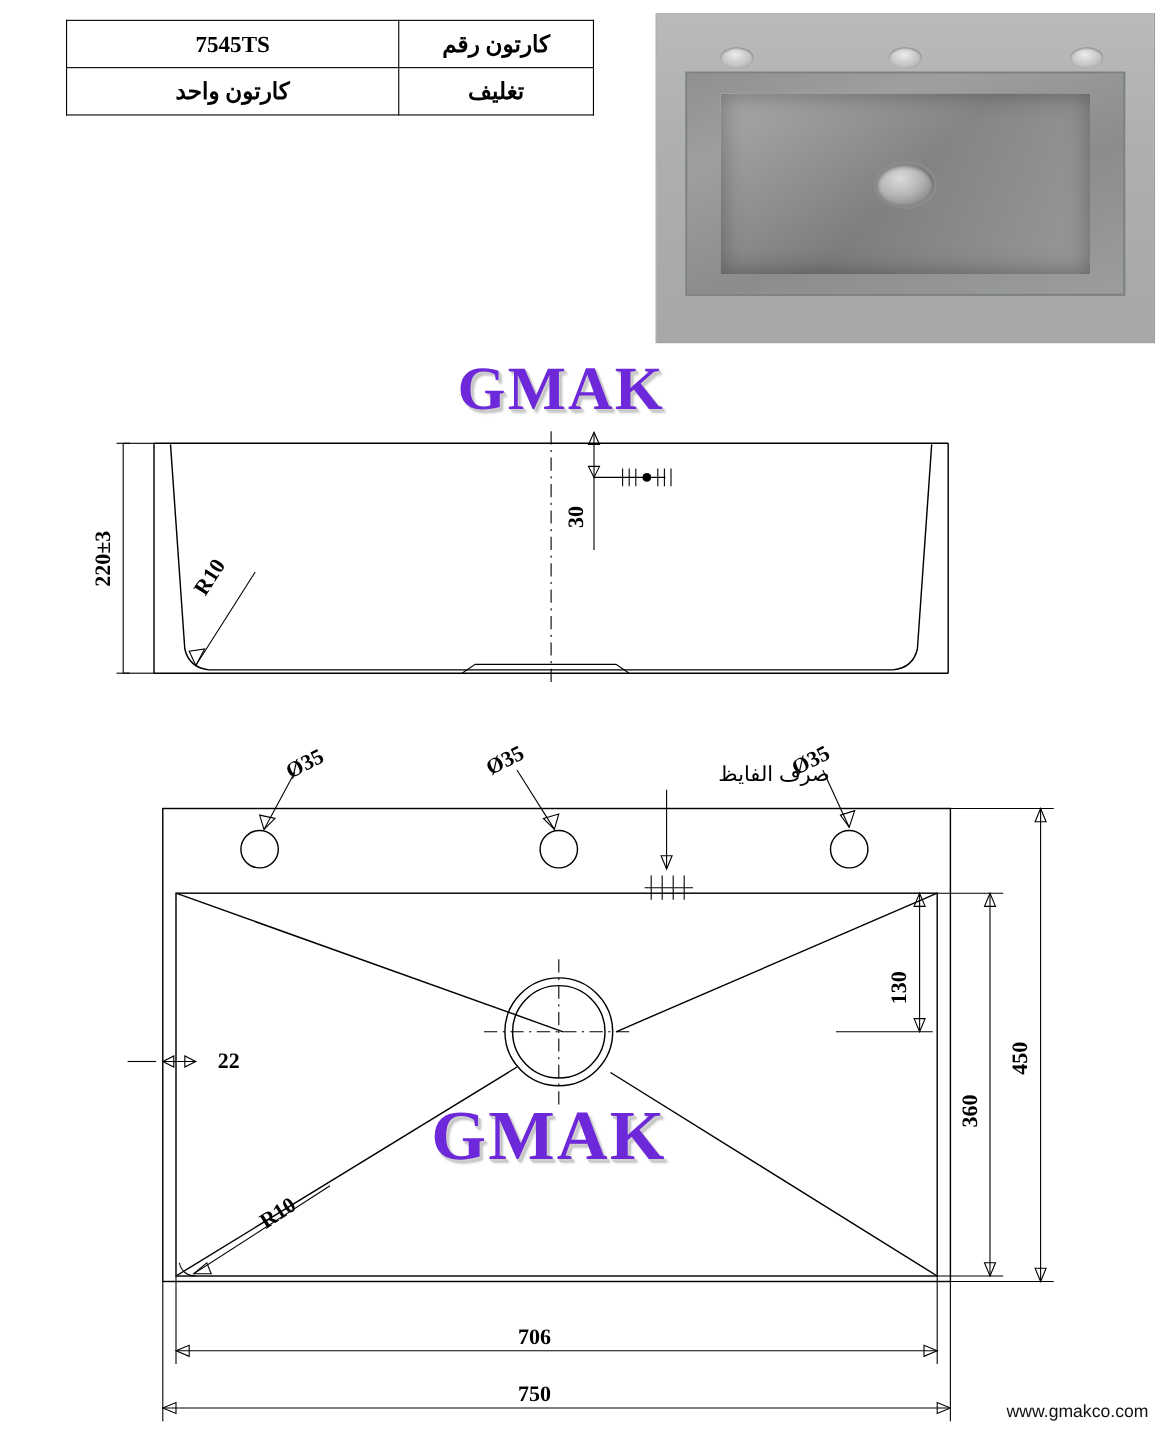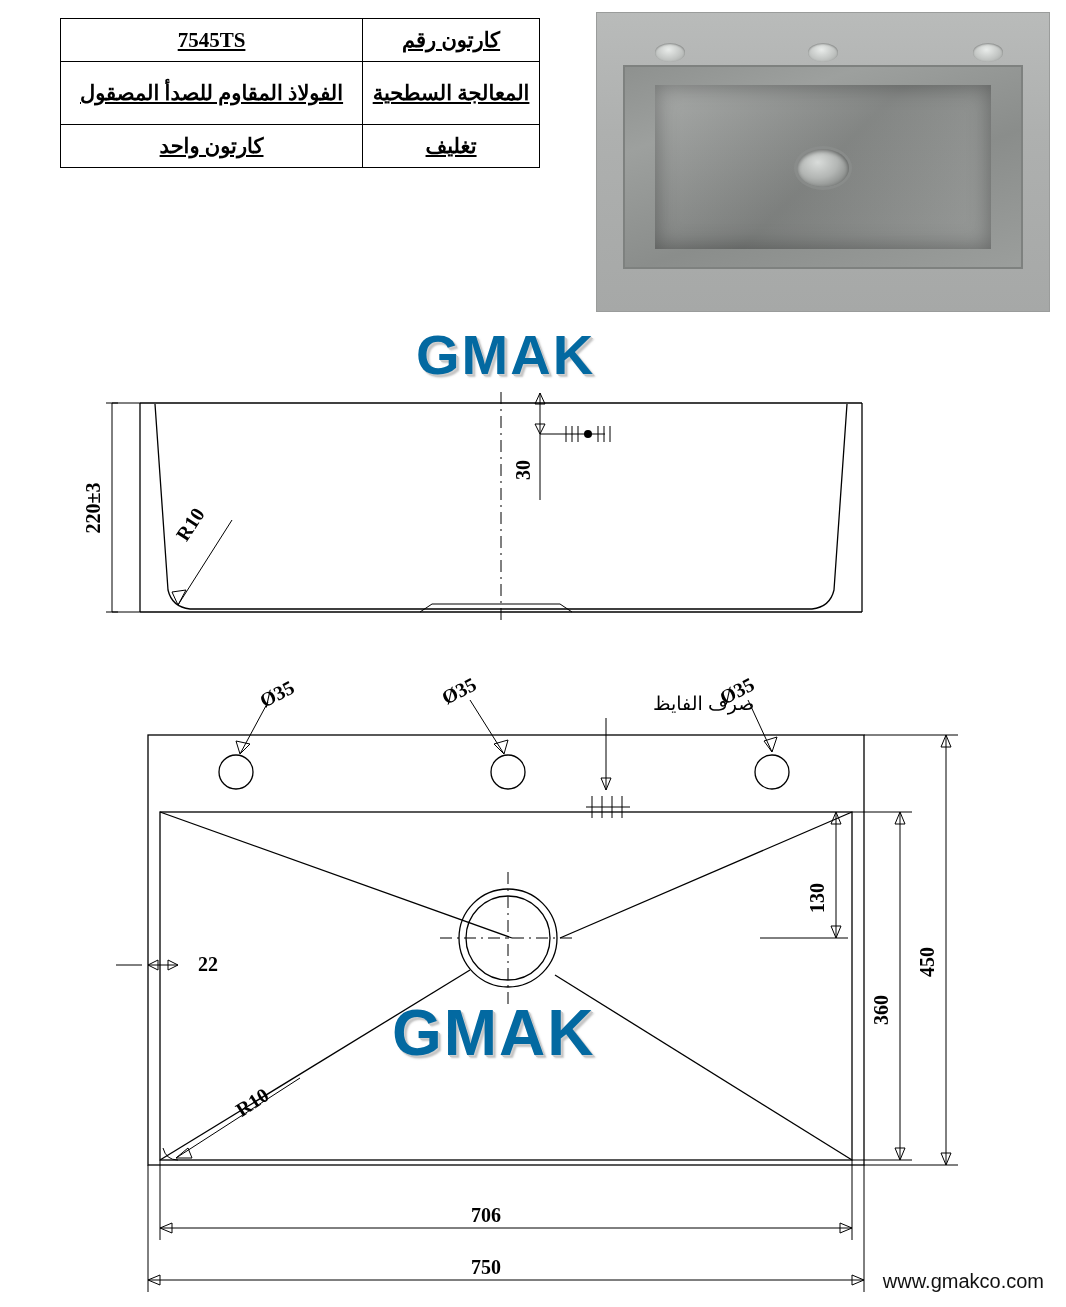--- a/index.html
+++ b/index.html
@@ -27,21 +27,20 @@
   }
   .spec-table td {
     border: 1px solid #000;
     height: 38px;
     padding: 2px 8px;
     font-size: 21px;
     font-weight: bold;
     text-align: center;
     vertical-align: middle;
     line-height: 1.15;
-    text-decoration: underline;
   }
   .spec-table td.label {
     width: 36%;
     direction: rtl;
   }
   .spec-table td.value {
     width: 64%;
     direction: rtl;
   }
   .spec-table tr.tall td { height: 58px; }
@@ -89,23 +88,23 @@
     background: radial-gradient(ellipse at 45% 35%, #e9ecea 0%, #c3c6c4 55%, #9fa2a0 100%);
     box-shadow: inset 0 1px 2px rgba(0,0,0,.35);
   }
   .photo .hole.h1 { left: 58px; }
   .photo .hole.h2 { left: 211px; }
   .photo .hole.h3 { left: 376px; }
 
   
   .watermark {
     position: absolute;
-    font-family: Liberation Sans, sans-serif;
+    font-family: Liberation Serif, serif;
     font-weight: bold;
-    color: #0369a1;
+    color: #6d28d9;
     letter-spacing: 2px;
     text-shadow:
       1px 1px 0 #cfcfcf,
       2px 2px 0 #c6c6c6,
       3px 3px 2px rgba(150,150,150,.55);
     user-select: none;
   }
   .watermark.wm-top { left: 416px; top: 322px; font-size: 56px; }
   .watermark.wm-mid { left: 392px; top: 996px; font-size: 64px; }
 
@@ -126,36 +125,32 @@
     fill: #000;
     direction: rtl;
   }
 
   
   .site-url {
     position: absolute;
     right: 22px;
     bottom: 14px;
     font-family: "Liberation Sans", sans-serif;
-    font-size: 20px;
+    font-size: 16px;
     color: #111;
   }
 </style>
 </head>
 <body>
 
 <table class="spec-table">
   <tbody>
       <tr>
     <td class="value">7545TS</td>
     <td class="label">كارتون رقم</td>
-  </tr>
-  <tr class="tall">
-    <td class="value">الفولاذ المقاوم للصدأ المصقول</td>
-    <td class="label">المعالجة السطحية</td>
   </tr>
   <tr>
     <td class="value">كارتون واحد</td>
     <td class="label">تغليف</td>
   </tr>
 </tbody>
   </table>
 
 <div class="photo">
   <div class="rim"></div>

